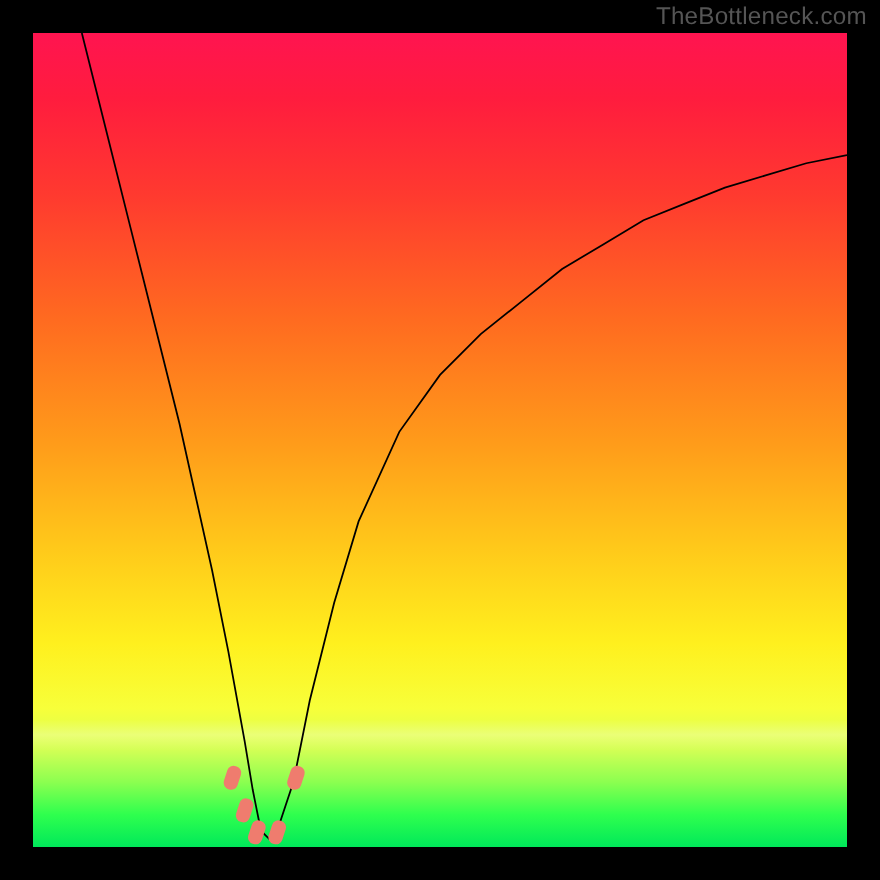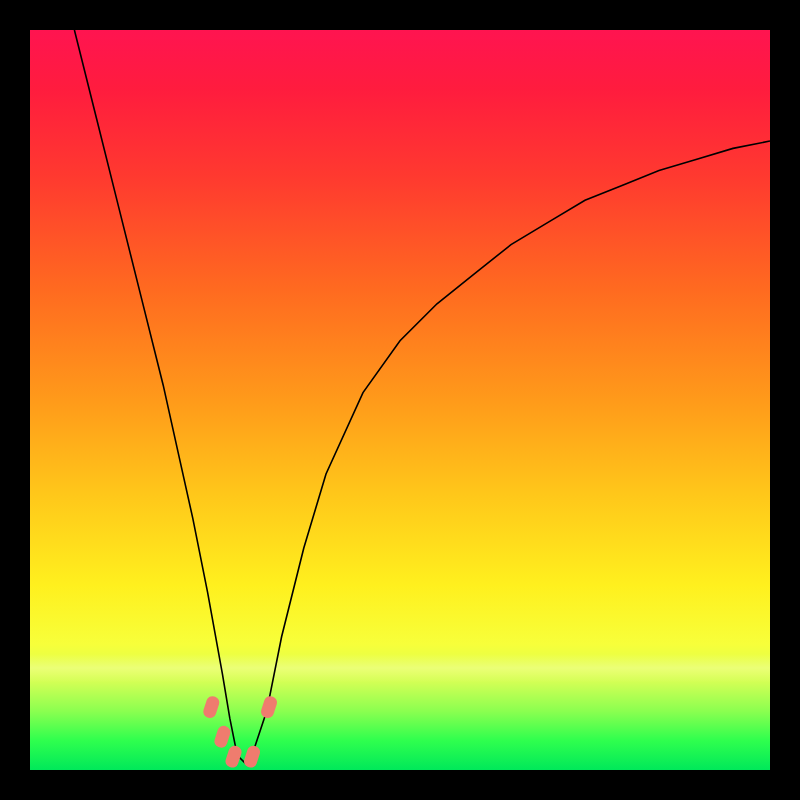--- a/index.html
+++ b/index.html
@@ -79,20 +79,21 @@
   }
   .marker {
     fill: #ef7c6e;
     stroke: none;
   }
 </style>
 </head>
 <body>
 
 <div class="frame">
+  <div class="watermark">TheBottleneck.com</div>
 
   <div class="plot-area">
     <div class="gradient-bg"></div>
     <div class="highlight-band"></div>
 
     <svg class="curve-layer" viewBox="0 0 740 740" preserveAspectRatio="none">
       <path id="curve-path" class="curve" d="M44.40 0.00 L66.60 88.80 L88.80 177.60 L111.00 266.40 L133.20 355.20 L148.00 421.80 L162.80 488.40 L177.60 562.40 L192.40 643.80 L199.80 688.20 L207.20 725.20 L214.60 732.60 L222.00 725.20 L236.80 680.80 L251.60 606.80 L273.80 518.00 L296.00 444.00 L333.00 362.60 L370.00 310.80 L407.00 273.80 L444.00 244.20 L481.00 214.60 L518.00 192.40 L555.00 170.20 L592.00 155.40 L629.00 140.60 L666.00 129.50 L703.00 118.40 L740.00 111.00"></path>
       <g id="markers-group">
           <rect x="174.80" y="666.10" width="13" height="22" rx="6" class="marker" transform="rotate(18 181.30 677.10)"></rect>
           <rect x="185.90" y="695.70" width="13" height="22" rx="6" class="marker" transform="rotate(18 192.40 706.70)"></rect>

